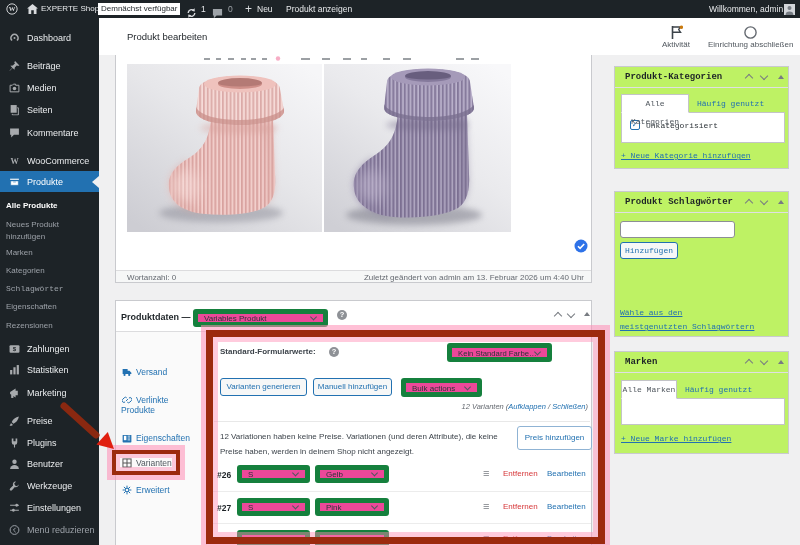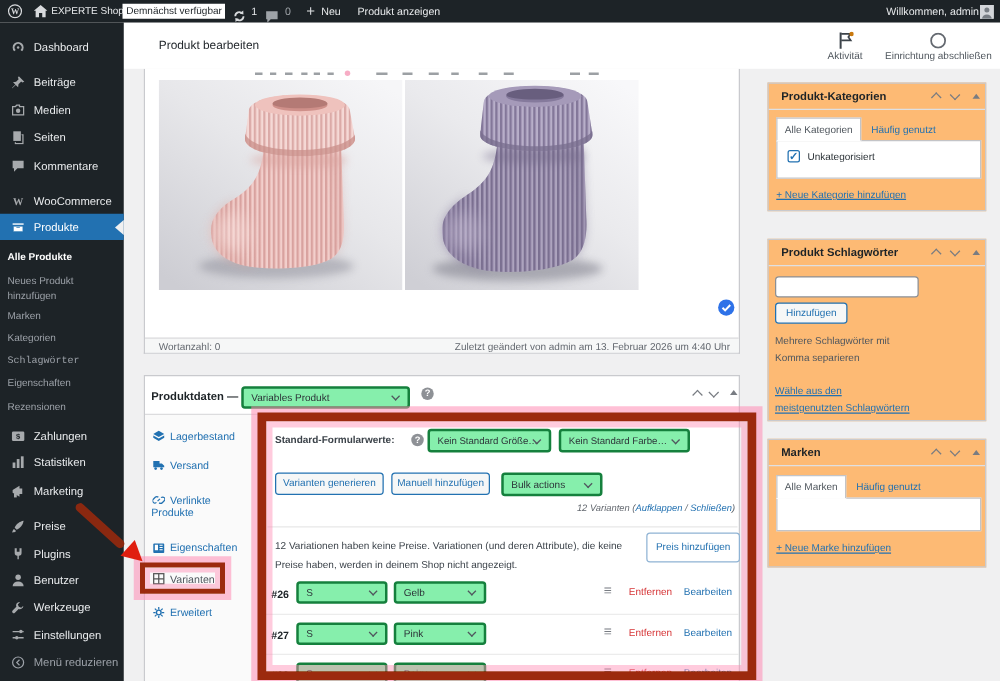--- a/index.html
+++ b/index.html
@@ -15,25 +15,25 @@
 .mi .ic { position:absolute; left:9px; top:50%; transform:translateY(-50%); width:11px; height:11px; }
 .mi .tx { position:absolute; left:27px; top:50%; transform:translateY(-50%); }
 .smi { position:absolute; left:6px; color:#9ca1a8; font-size:8px; white-space:nowrap; }
 
 #chead { position:absolute; left:99px; top:18px; width:701px; height:37px; background:#fff; z-index:5; }
 #chead h1 { position:absolute; left:28px; top:13px; font-size:9.5px; font-weight:500; color:#23282d; }
 .hact { position:absolute; font-size:8px; color:#50575e; white-space:nowrap; }
 
 .wbox { position:absolute; background:#fff; border:1px solid #c9cace; }
 .blue { color:#2271b1; }
-.sel { position:absolute; background:#86efac; border:2px solid #15803d; border-radius:3px; font-size:8px; color:#2c3338; }
+.sel { position:absolute; background:#ec4899; border:5px solid #15803d; border-radius:3px; font-size:8px; color:#2c3338; }
 .sel span.t { position:absolute; left:6px; top:50%; transform:translateY(-50%); white-space:nowrap; }
 .chev { position:absolute; right:7px; top:50%; width:5px; height:5px; border-right:1.3px solid #50575e; border-bottom:1.3px solid #50575e; transform:translateY(-70%) rotate(45deg); }
 .btn { position:absolute; background:#f6f7f7; border:1px solid #2271b1; border-radius:3px; color:#2271b1; font-size:8px; text-align:center; white-space:nowrap; }
-.panel { position:absolute; background:#fdba74; border:1px solid #c9cace; }
+.panel { position:absolute; background:#bef264; border:1px solid #c9cace;font-family:Liberation Mono, monospace; }
 .phead { position:absolute; left:0; top:0; right:0; height:21px; border-bottom:1px solid #dfe0e2; font-weight:bold; font-size:9px; color:#1d2327; }
 .phead .t { position:absolute; left:10px; top:50%; transform:translateY(-50%); }
 .cup { position:absolute; width:6px; height:6px; border-left:1.6px solid #787c82; border-top:1.6px solid #787c82; transform:rotate(45deg); }
 .cdn { position:absolute; width:6px; height:6px; border-right:1.6px solid #787c82; border-bottom:1.6px solid #787c82; transform:rotate(45deg); }
 .tri { position:absolute; width:0; height:0; border-left:3.5px solid transparent; border-right:3.5px solid transparent; border-bottom:4.5px solid #787c82; }
 .lnk { color:#2271b1; text-decoration:underline; }
 .wtab { position:absolute; left:0; width:100%; height:22px; color:#2271b1; }
 .wtab .wic { position:absolute; left:6px; top:3px; width:10px; height:10px; }
 .wtab span { position:absolute; left:20px; top:3px; }
 .vrow { position:absolute; left:0; right:0; height:32px; }
@@ -310,27 +310,20 @@
       <div class="sel" style="left:77px;top:8px;width:135px;height:18px;">
           <span class="t">Variables Produkt</span>
           <span class="chev"></span>
         </div>
       <span style="position:absolute;left:221px;top:9px;width:10px;height:10px;border-radius:50%;background:#8e9196;color:#fff;font-size:7.5px;text-align:center;line-height:10px;font-weight:bold;">?</span>
       <span class="cup" style="left:439px;top:12px;"></span>
       <span class="cdn" style="left:452px;top:10px;"></span>
       <span class="tri" style="left:468px;top:11px;"></span>
     </div>
     <div id="tabcol" style="position:absolute;left:0;top:31px;width:91px;bottom:0;background:#fafafa;border-right:1px solid #ebebeb;font-size:8.5px;">
-      <div class="wtab" style="top:9px;">
-          <svg class="wic" viewBox="0 0 16 16">
-            <path d="M8 1 L15 5 L8 9 L1 5 Z" fill="#2271b1"></path>
-            <path d="M1 7 L8 11 L15 7 L15 10 L8 14 L1 10 Z" fill="#2271b1"></path>
-          </svg>
-          <span>Lagerbestand</span>
-        </div>
       <div class="wtab" style="top:32px;">
           <svg class="wic" viewBox="0 0 16 16">
             <path d="M1 3 h8 v8 H1 Z M9 6 h3 l3 3 v2 h-6 Z" fill="#2271b1"></path>
             <circle cx="4" cy="12.6" r="1.7" fill="#2271b1"></circle>
             <circle cx="11.5" cy="12.6" r="1.7" fill="#2271b1"></circle>
           </svg>
           <span>Versand</span>
         </div>
       <div class="wtab" style="top:60px;">
           <svg class="wic" viewBox="0 0 16 16">
@@ -358,24 +351,20 @@
             <circle cx="8" cy="8" r="3" fill="none" stroke="#2271b1" stroke-width="1.8"></circle>
             <path d="M8 1 v3 M8 12 v3 M1 8 h3 M12 8 h3 M3 3 l2 2 M11 11 l2 2 M13 3 l-2 2 M5 11 l-2 2" stroke="#2271b1" stroke-width="1.6"></path>
           </svg>
           <span>Erweitert</span>
         </div>
       <div style="position:absolute;left:5px;top:73px;color:#2271b1;">Produkte</div>
     </div>
     <div id="vpanel" style="position:absolute;left:92px;top:31px;right:0;bottom:0;font-size:8px;color:#3c434a;">
       <span style="position:absolute;left:12px;top:15px;font-weight:bold;">Standard-Formularwerte:</span>
       <span style="position:absolute;left:121px;top:15px;width:10px;height:10px;border-radius:50%;background:#8e9196;color:#fff;font-size:7.5px;text-align:center;line-height:10px;font-weight:bold;">?</span>
-      <div class="sel" style="left:134px;top:11px;width:99px;height:19px;">
-          <span class="t" style="font-size:7.7px;">Kein Standard Größe…</span>
-          <span class="chev"></span>
-        </div>
       <div class="sel" style="left:239px;top:11px;width:105px;height:19px;">
           <span class="t" style="font-size:7.7px;">Kein Standard Farbe…</span>
           <span class="chev"></span>
         </div>
       <div class="btn" style="left:12px;top:46px;width:87px;height:18px;line-height:16px;">Varianten generieren</div>
       <div class="btn" style="left:105px;top:46px;width:79px;height:18px;line-height:16px;">Manuell hinzufügen</div>
       <div class="sel" style="left:193px;top:46px;width:81px;height:19px;">
           <span class="t">Bulk actions</span>
           <span class="chev"></span>
         </div>
@@ -444,21 +433,20 @@
   </div>
   <div class="panel" style="left:614px;top:191px;width:175px;height:146px;font-size:8px;">
     <div class="phead">
         <span class="t">Produkt Schlagwörter</span>
         <span class="cup" style="left:131px;top:8px;"></span>
         <span class="cdn" style="left:146px;top:6px;"></span>
         <span class="tri" style="left:163px;top:8px;"></span>
       </div>
     <div style="position:absolute;left:5px;top:29px;width:115px;height:17px;border:1px solid #8c8f94;border-radius:3px;background:#fff;"></div>
     <div class="btn" style="left:5px;top:50px;width:58px;height:17px;line-height:15px;">Hinzufügen</div>
-    <div style="position:absolute;left:5px;top:74px;color:#50575e;line-height:14px;">Mehrere Schlagwörter mit<br>Komma separieren</div>
     <div style="position:absolute;left:5px;top:114px;line-height:14px;"><span class="lnk">Wähle aus den<br>meistgenutzten Schlagwörtern</span></div>
   </div>
   <div class="panel" style="left:614px;top:351px;width:175px;height:103px;font-size:8px;">
     <div class="phead">
         <span class="t">Marken</span>
         <span class="cup" style="left:131px;top:8px;"></span>
         <span class="cdn" style="left:146px;top:6px;"></span>
         <span class="tri" style="left:163px;top:8px;"></span>
       </div>
     <div class="ptab" style="left:6px;top:28px;width:56px;height:19px;line-height:18px;">Alle Marken</div>

